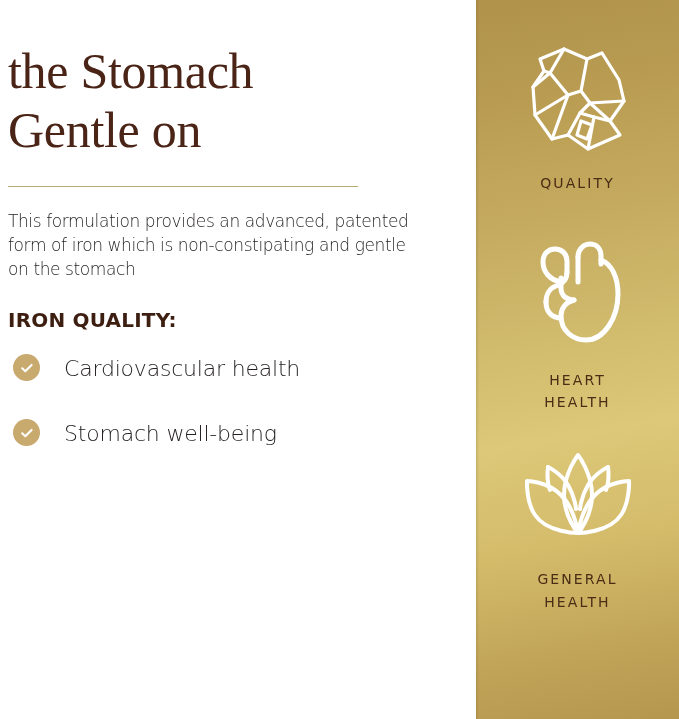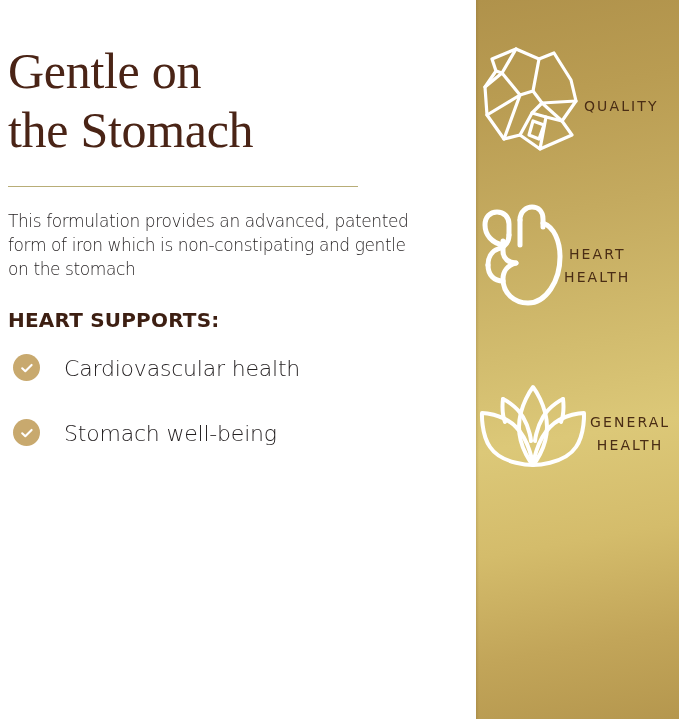--- a/index.html
+++ b/index.html
@@ -136,25 +136,25 @@
     top: 0;
     width: 3px;
     height: 100%;
     background: linear-gradient(to right, rgba(120,90,40,0.22), rgba(120,90,40,0));
     pointer-events: none;
   }
 
   .benefit-block {
     width: 100%;
     display: flex;
-    flex-direction: row;
+    flex-direction: column;
     align-items: center;
   }
   .benefit-block.minerals { margin-bottom: 42px; }
-  .benefit-block.heart    { margin-bottom: 50px; }
+  .benefit-block.heart    { margin-bottom: 22px; }
 
   .benefit-icon {
     display: flex;
     align-items: center;
     justify-content: center;
     height: 118px;
   }
   .benefit-icon svg { display: block; }
 
   .benefit-caption {
@@ -170,29 +170,29 @@
   .caption-line { display: block; white-space: nowrap; }
 </style>
 </head>
 <body>
 
 <div class="infographic">
 
   <div class="content-panel">
 
     <h1 class="headline">
+      <span class="headline-line">the Stomach</span>
       <span class="headline-line">Gentle on</span>
-      <span class="headline-line">the Stomach</span>
     </h1>
 
     <div class="divider"></div>
 
     <p class="description">This formulation provides an advanced, patented form of iron which is non-constipating and gentle on the stomach</p>
 
-    <p class="supports-title">HEART SUPPORTS:</p>
+    <p class="supports-title">IRON QUALITY:</p>
 
     <ul class="benefit-list">
 
       <li class="benefit-item">
         <span class="check-badge">
           <svg width="16" height="16" viewBox="0 0 16 16" aria-hidden="true">
             <path d="M3.2 8.3 L6.3 11.2 L12.6 4.9" fill="none" stroke="#ffffff" stroke-width="2.1" stroke-linecap="round" stroke-linejoin="round"></path>
           </svg>
         </span>
         <span class="benefit-label">Cardiovascular health</span>

